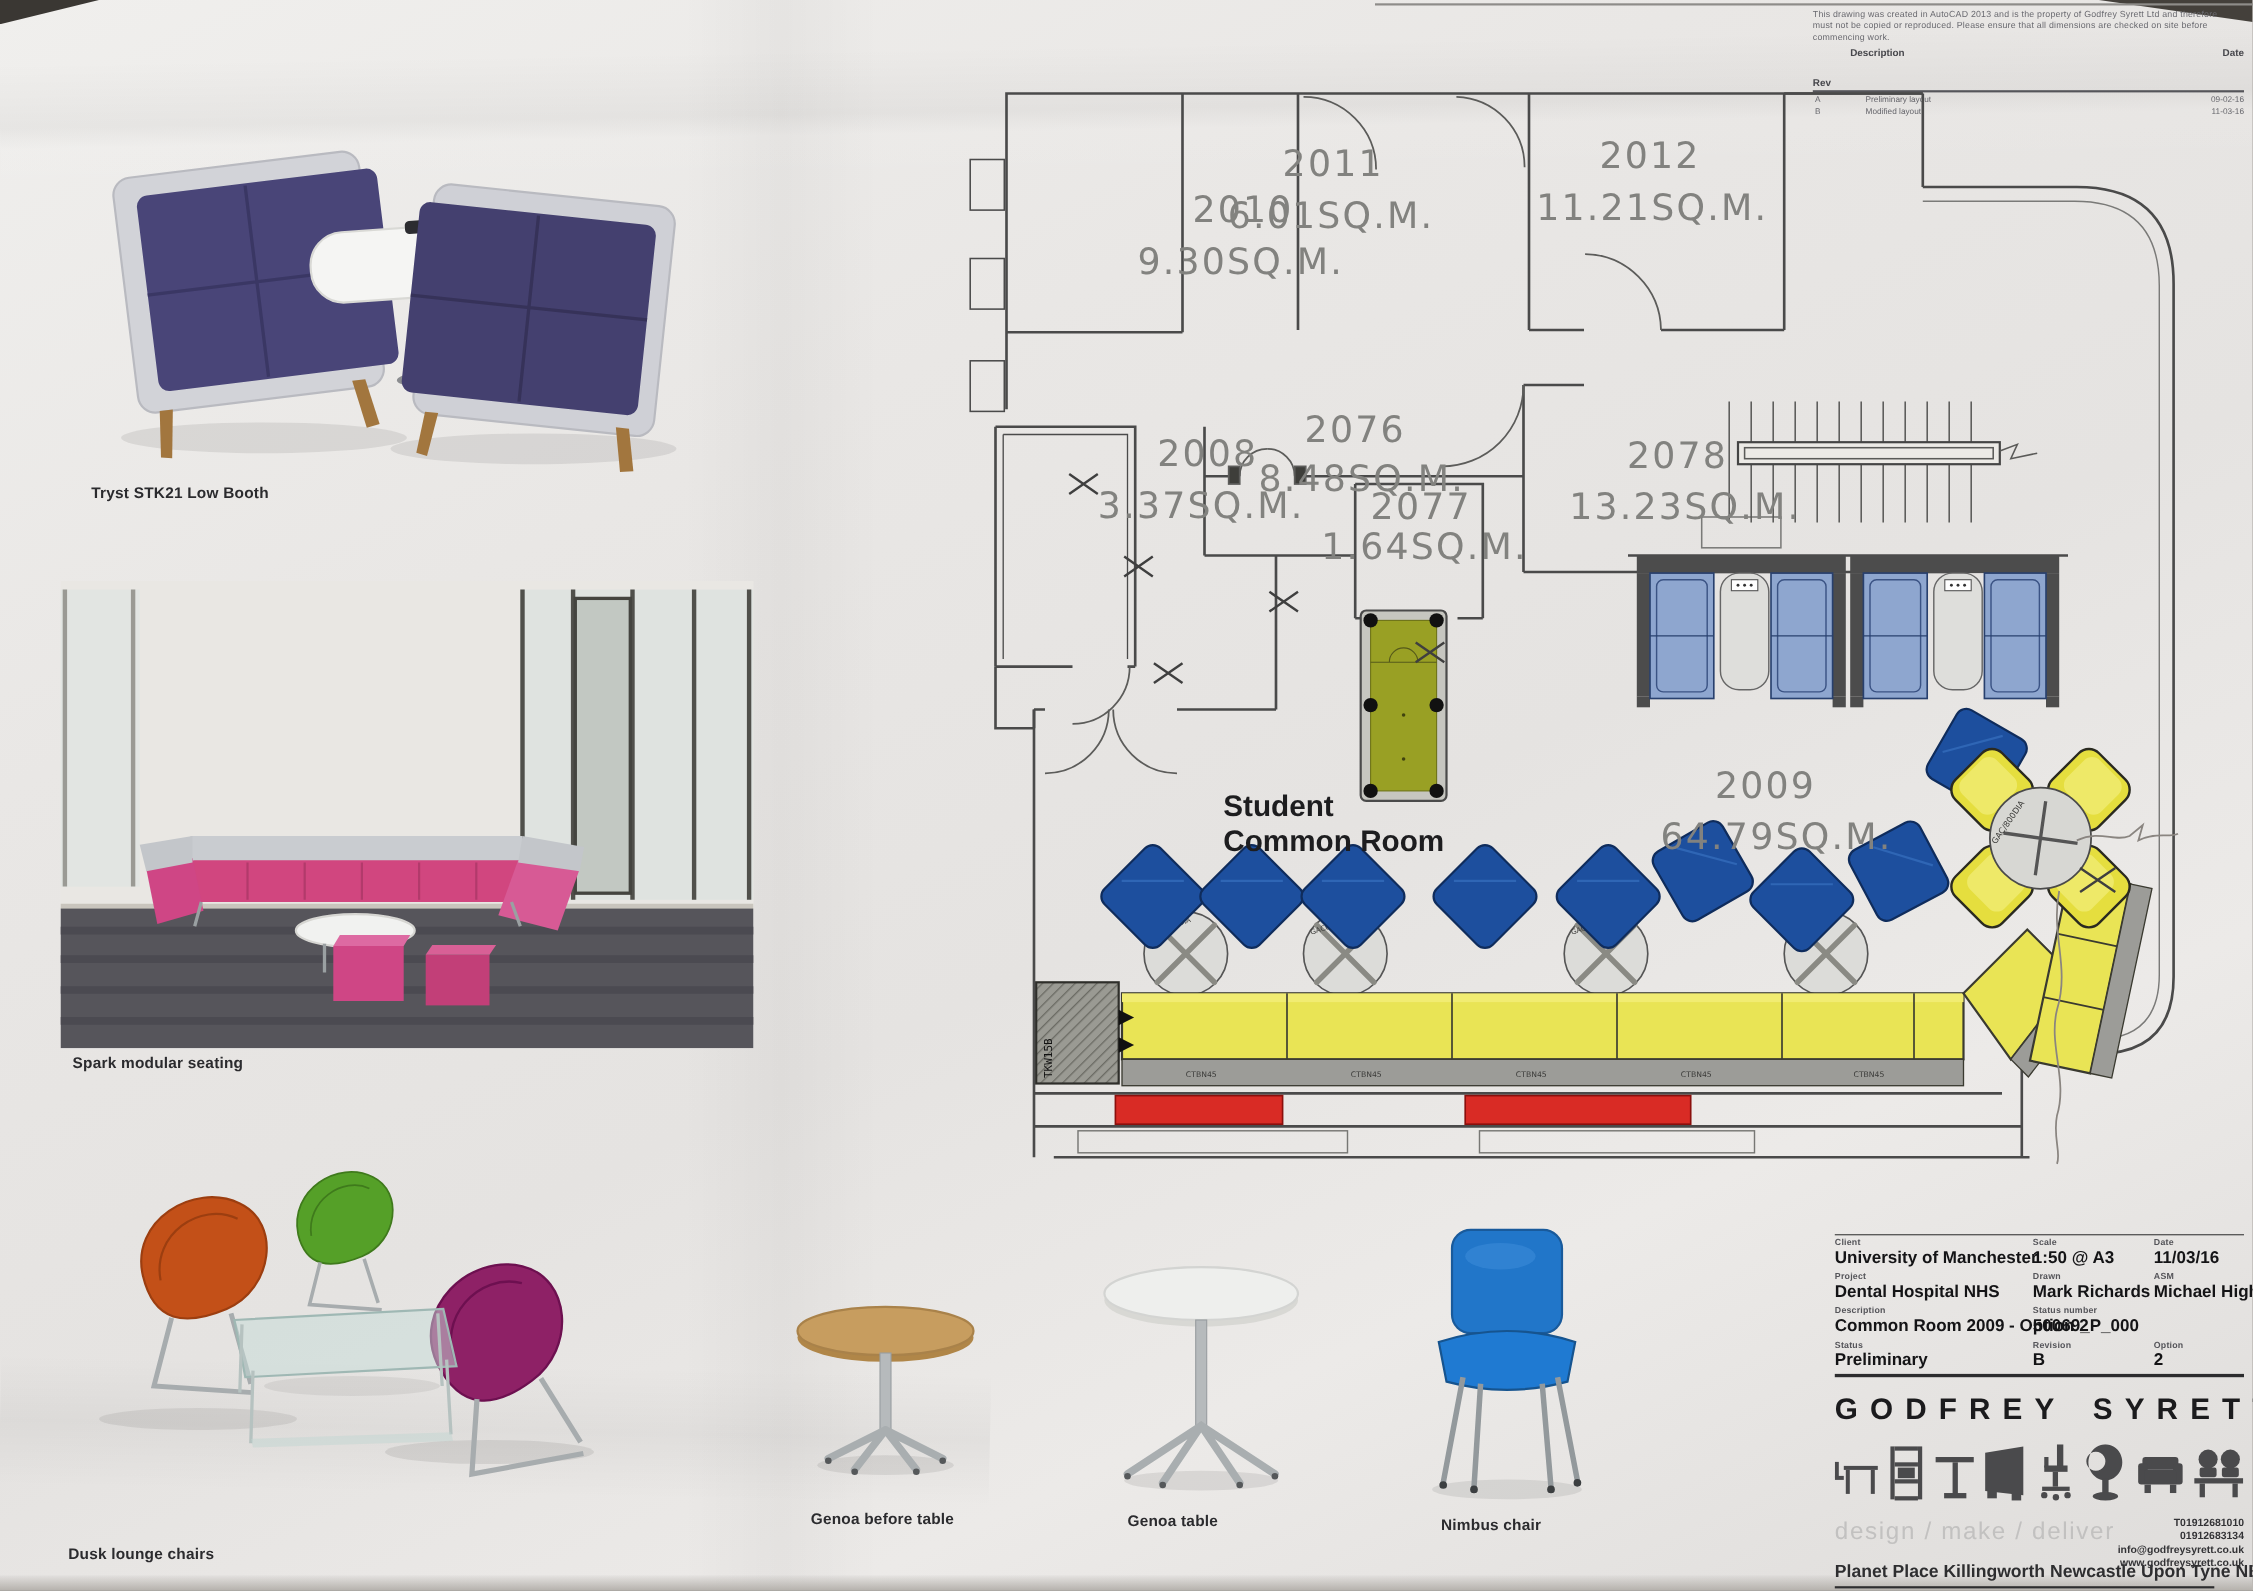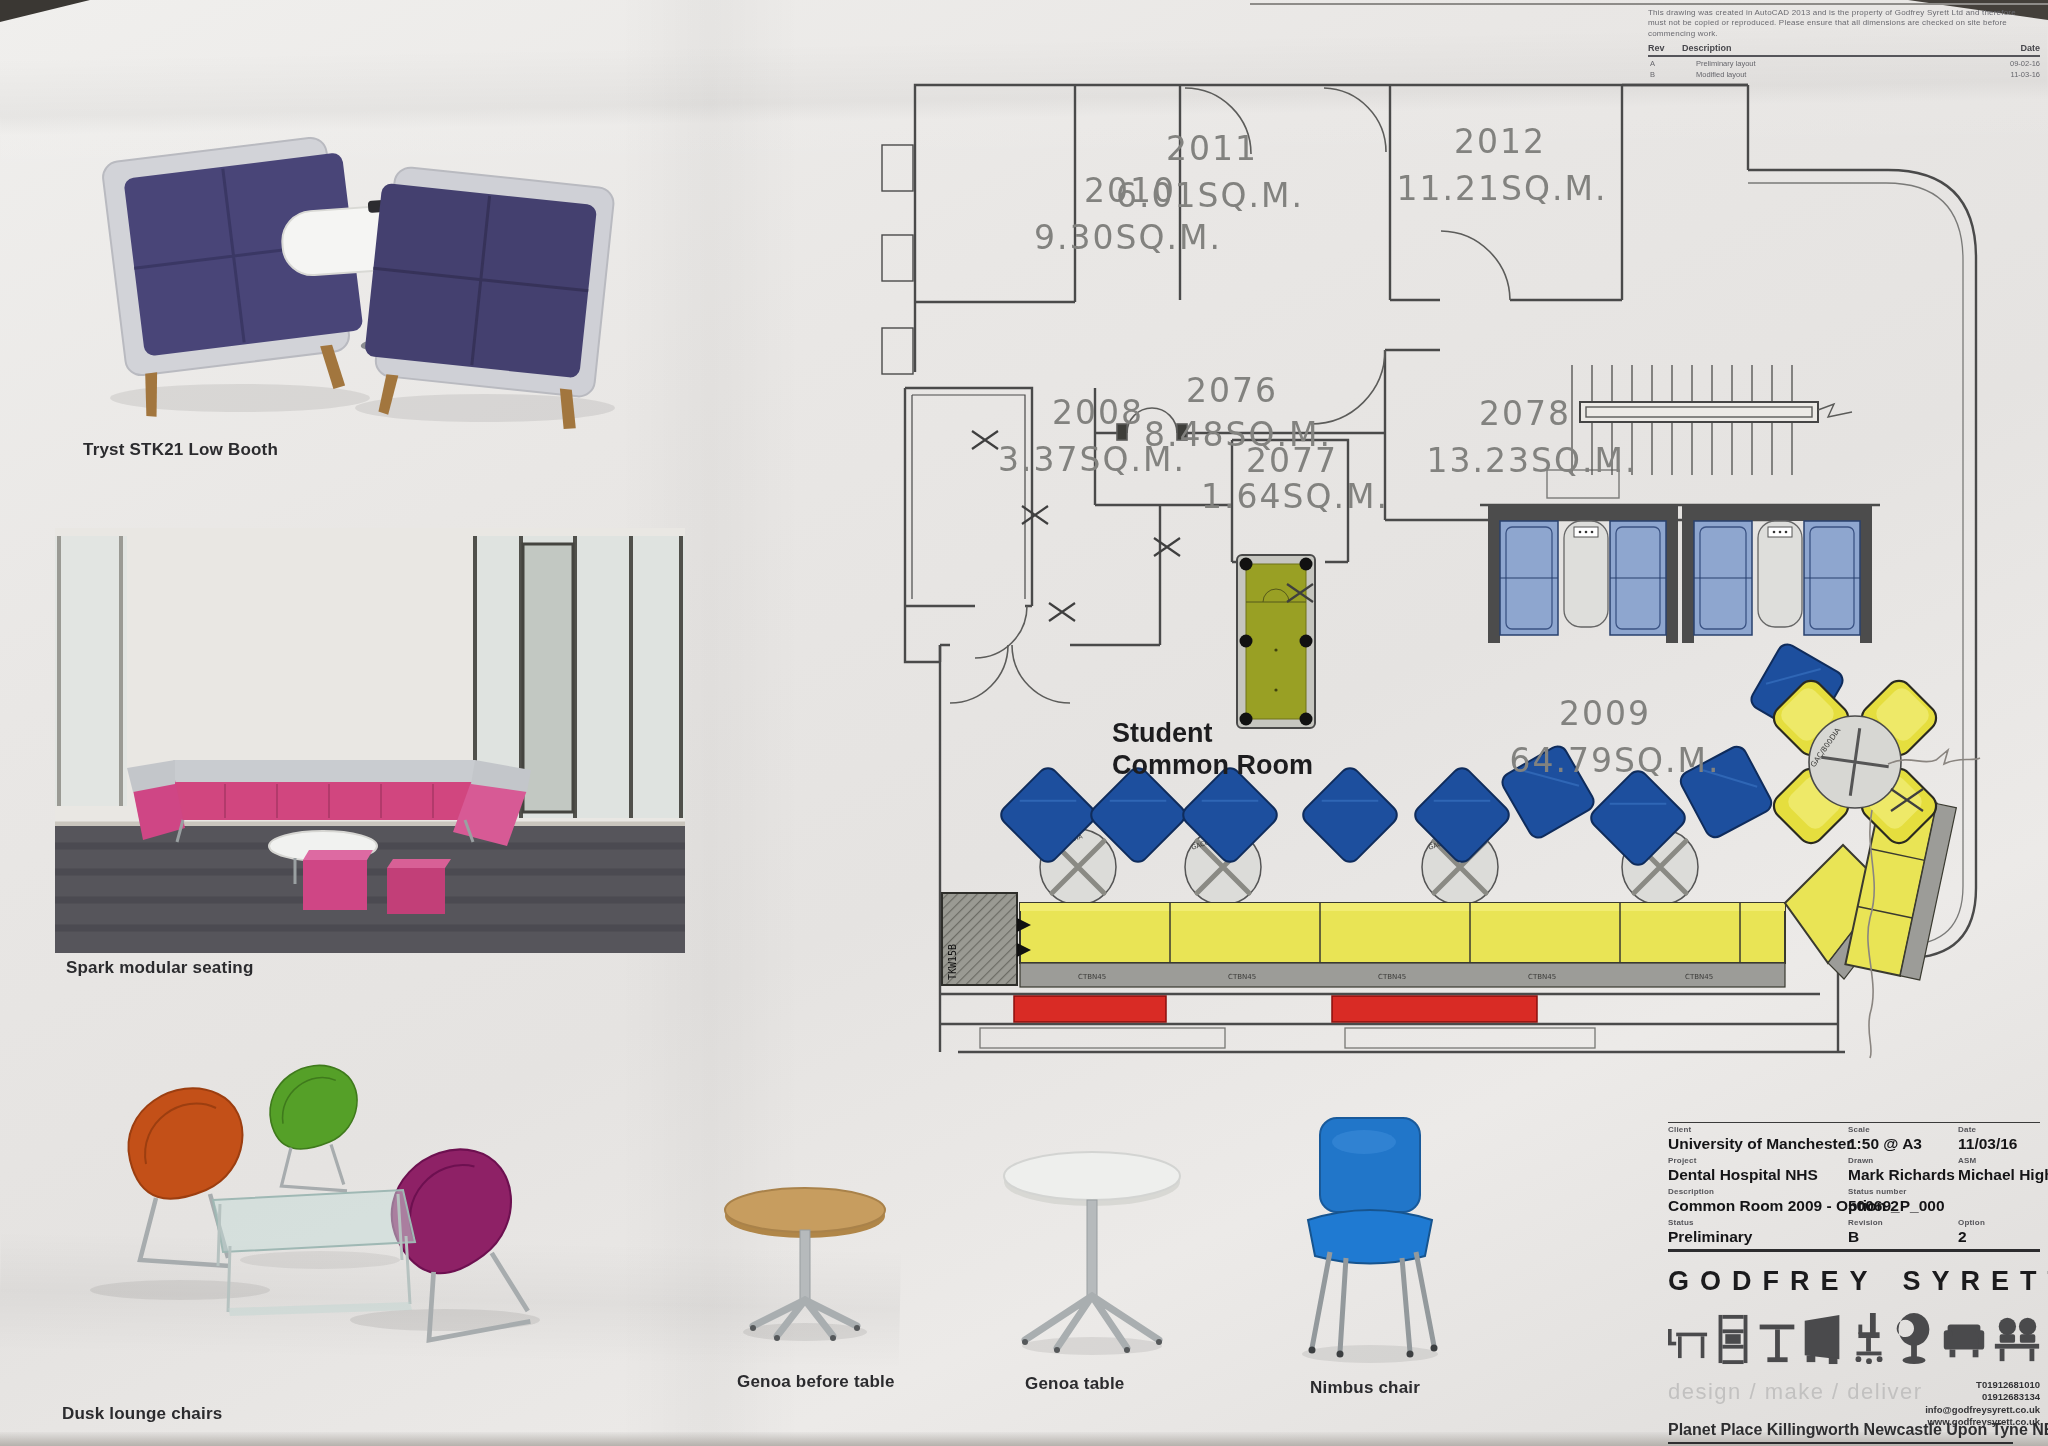--- a/index.html
+++ b/index.html
@@ -12,28 +12,28 @@
   #crease3{left:0;top:1240px;width:900px;height:120px;background:linear-gradient(180deg,rgba(0,0,0,0),rgba(0,0,0,.04),rgba(0,0,0,0));transform:rotate(1.2deg);}
   #corner-tl{left:0;top:0;width:90px;height:22px;background:#3a3733;clip-path:polygon(0 0,100% 0,0 100%);}
   #corner-tr{right:0;top:0;width:140px;height:20px;background:#44403b;clip-path:polygon(0 0,100% 0,100% 100%);}
   #bottom-edge{left:0;top:1432px;width:2048px;height:14px;background:linear-gradient(180deg,rgba(0,0,0,.02),#b5b1ac);}
   #top-rule{position:absolute;left:1250px;top:3px;width:798px;height:2px;background:#8e8c89;}
 
   
   #notes{position:absolute;left:1648px;top:8px;width:392px;color:#5c5c60;}
   #notes .disc{font-size:8px;line-height:1.3;letter-spacing:.2px;color:#6a6a70;}
   #notes .revhead{display:flex;font-size:9px;font-weight:700;color:#47474c;margin-top:4px;padding-bottom:2px;border-bottom:2px solid #55555a;}
-  #notes .revhead .c1{width:34px;}
+  #notes .revhead .c1{width:34px;margin-top:27px;}
   #notes .revhead .c2{flex:1;}
   #notes .revrow{display:flex;font-size:7.5px;color:#66666c;margin-top:2px;}
   #notes .revrow .c1{width:34px;padding-left:2px;}
   #notes .revrow .c2{flex:1;padding-left:12px;}
 
   
-  .caption{position:absolute;font-size:17px;font-weight:700;color:#2b2b2e;letter-spacing:.2px;}
+  .caption{position:absolute;font-size:14px;font-weight:700;color:#2b2b2e;letter-spacing:.2px;}
 
   
   .photo{position:absolute;}
 
   
   #titleblock{position:absolute;left:1668px;top:1122px;width:372px;}
   #tb-fields{border-top:1.5px solid #3a3a3a;padding-top:2px;}
   .tb-row{display:flex;margin-bottom:3px;align-items:center;}
   .tb-cell .lab{font-size:8px;color:#55555a;font-weight:700;letter-spacing:.2px;}
   .tb-cell .val{font-size:15.5px;color:#141416;font-weight:700;margin-top:1px;white-space:nowrap;}

